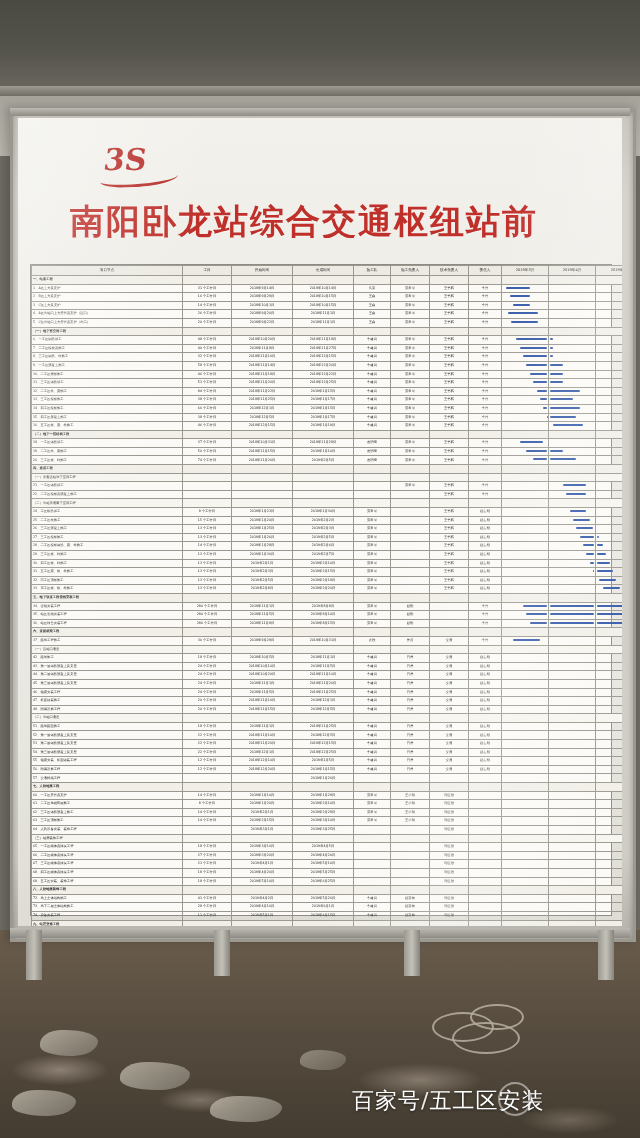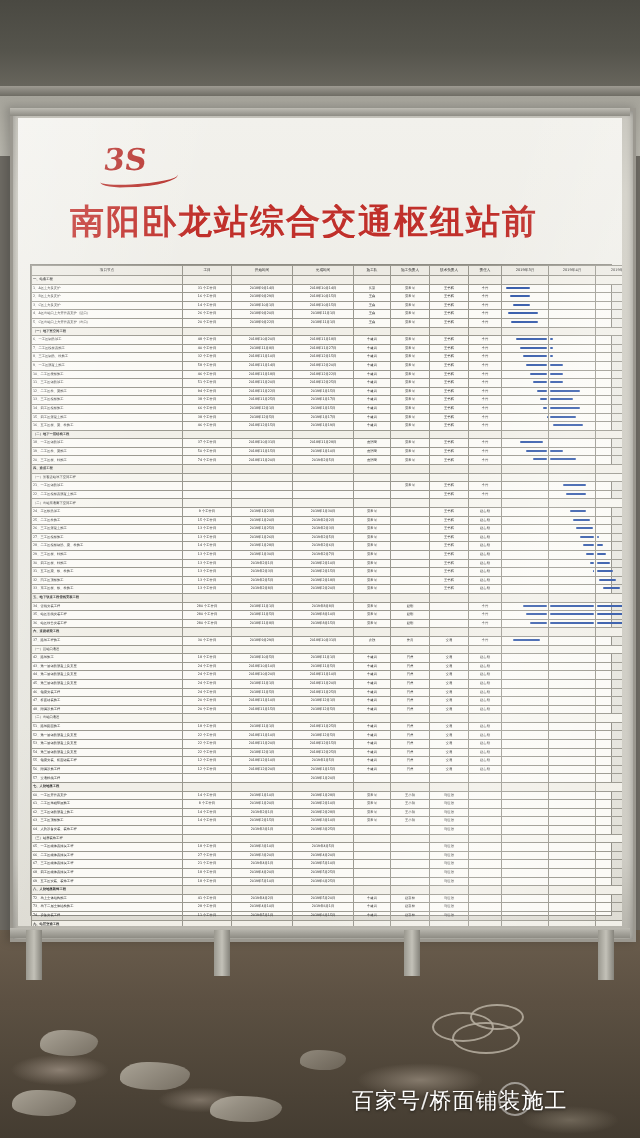--- a/index.html
+++ b/index.html
@@ -1713,17 +1713,17 @@
   <div class="glare"></div>
 
   <div class="frame-rail" style="left:10px;top:108px;width:620px;height:8px;"></div>
   <div class="frame-rail" style="left:10px;top:928px;width:620px;height:10px;"></div>
   <div class="post" style="left:26px;top:930px;height:50px;"></div>
   <div class="post" style="left:214px;top:930px;height:46px;"></div>
   <div class="post" style="left:404px;top:930px;height:46px;"></div>
   <div class="post" style="left:598px;top:930px;height:50px;"></div>
 
   <div class="wm">
-    <span>百家号</span><span class="sep">/</span><span>桥面铺装施工</span>
+    <span>百家号</span><span class="sep">/</span><span>五工区安装</span>
   </div>
   <div class="wm-circle"></div>
 
 </div>
 
 </body></html>

